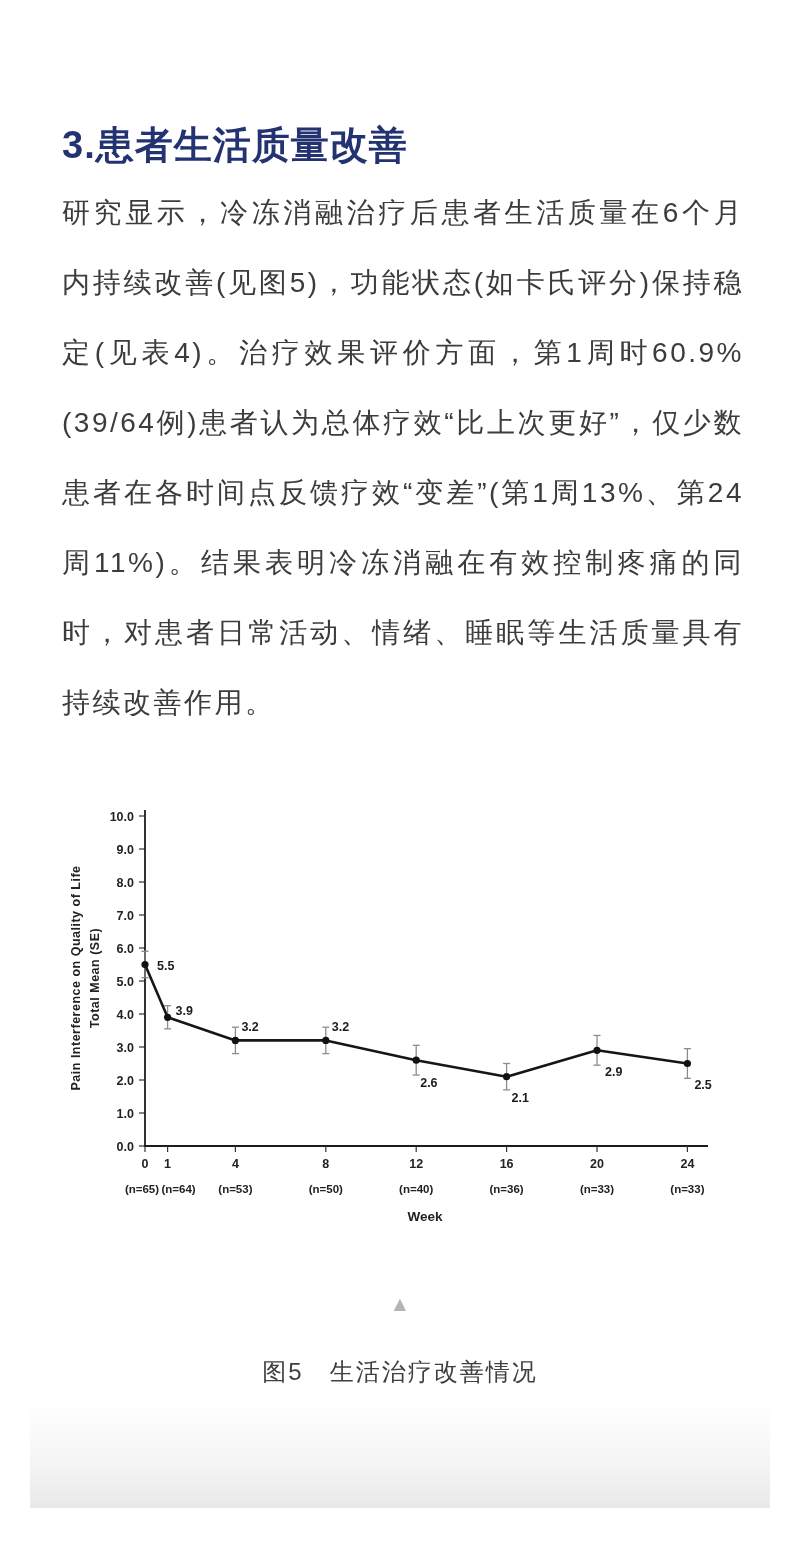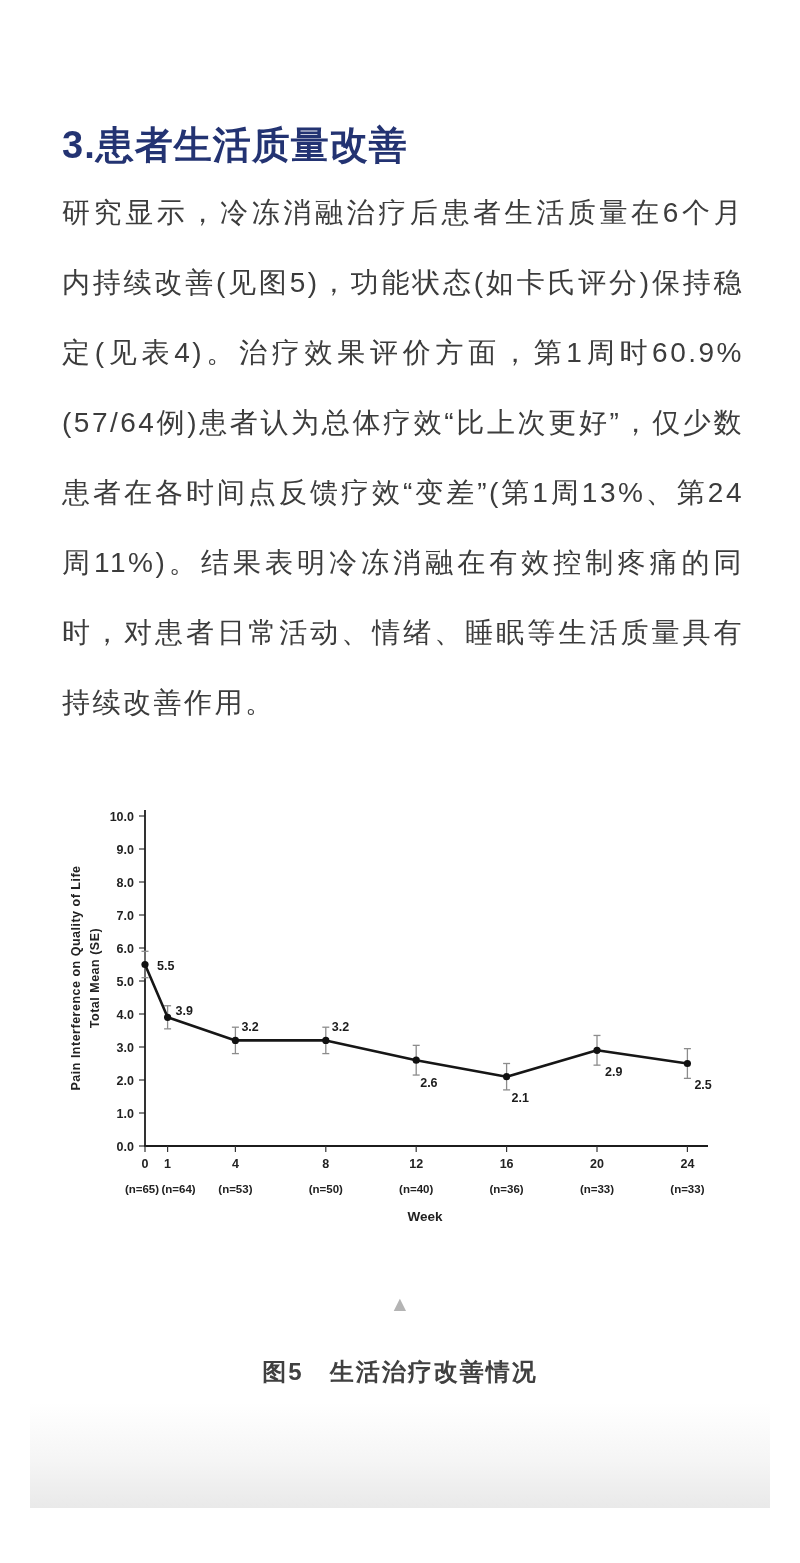--- a/index.html
+++ b/index.html
@@ -28,35 +28,35 @@
   .ax2{stroke:#1c1c1c;stroke-width:1.8;}
   .eb{stroke:#8c8c8c;stroke-width:1.3;}
   .ln{fill:none;stroke:#161616;stroke-width:2.6;stroke-linejoin:round;}
   .mk{fill:#111111;}
   .collapse-triangle{
     position:absolute;left:0;right:0;top:1293px;text-align:center;
     font-size:21px;line-height:1;color:#b4b4b4;
   }
   .caption{
     position:absolute;left:0;right:0;top:1356px;text-align:center;
-    font-size:24px;font-weight:bold;color:#404040;letter-spacing:2px;
+    font-size:24px;font-weight:normal;color:#404040;letter-spacing:2px;
   }
   .footer-fade{
     position:absolute;left:30px;top:1403px;width:740px;height:105px;
     background:linear-gradient(180deg,#ffffff 0%,#f5f5f5 55%,#e9e9e9 100%);
   }
 </style>
 </head>
 <body>
 
 <div class="page">
 
   <h2 class="section-title">3.患者生活质量改善</h2>
 
-  <p class="body-text">研究显示，冷冻消融治疗后患者生活质量在6个月内持续改善(见图5)，功能状态(如卡氏评分)保持稳定(见表4)。治疗效果评价方面，第1周时60.9%(57/64例)患者认为总体疗效“比上次更好”，仅少数患者在各时间点反馈疗效“变差”(第1周13%、第24周11%)。结果表明冷冻消融在有效控制疼痛的同时，对患者日常活动、情绪、睡眠等生活质量具有持续改善作用。</p>
+  <p class="body-text">研究显示，冷冻消融治疗后患者生活质量在6个月内持续改善(见图5)，功能状态(如卡氏评分)保持稳定(见表4)。治疗效果评价方面，第1周时60.9%(39/64例)患者认为总体疗效“比上次更好”，仅少数患者在各时间点反馈疗效“变差”(第1周13%、第24周11%)。结果表明冷冻消融在有效控制疼痛的同时，对患者日常活动、情绪、睡眠等生活质量具有持续改善作用。</p>
 
   <div class="figure">
     <svg id="chart-svg" width="680" height="460" viewBox="0 0 680 460">
         <line class="ax" x1="79" y1="368" x2="85" y2="368"></line>
         <text class="tk" x="74" y="372.5" text-anchor="end">0.0</text>
         <line class="ax" x1="79" y1="335" x2="85" y2="335"></line>
         <text class="tk" x="74" y="339.5" text-anchor="end">1.0</text>
         <line class="ax" x1="79" y1="302" x2="85" y2="302"></line>
         <text class="tk" x="74" y="306.5" text-anchor="end">2.0</text>
         <line class="ax" x1="79" y1="269" x2="85" y2="269"></line>

